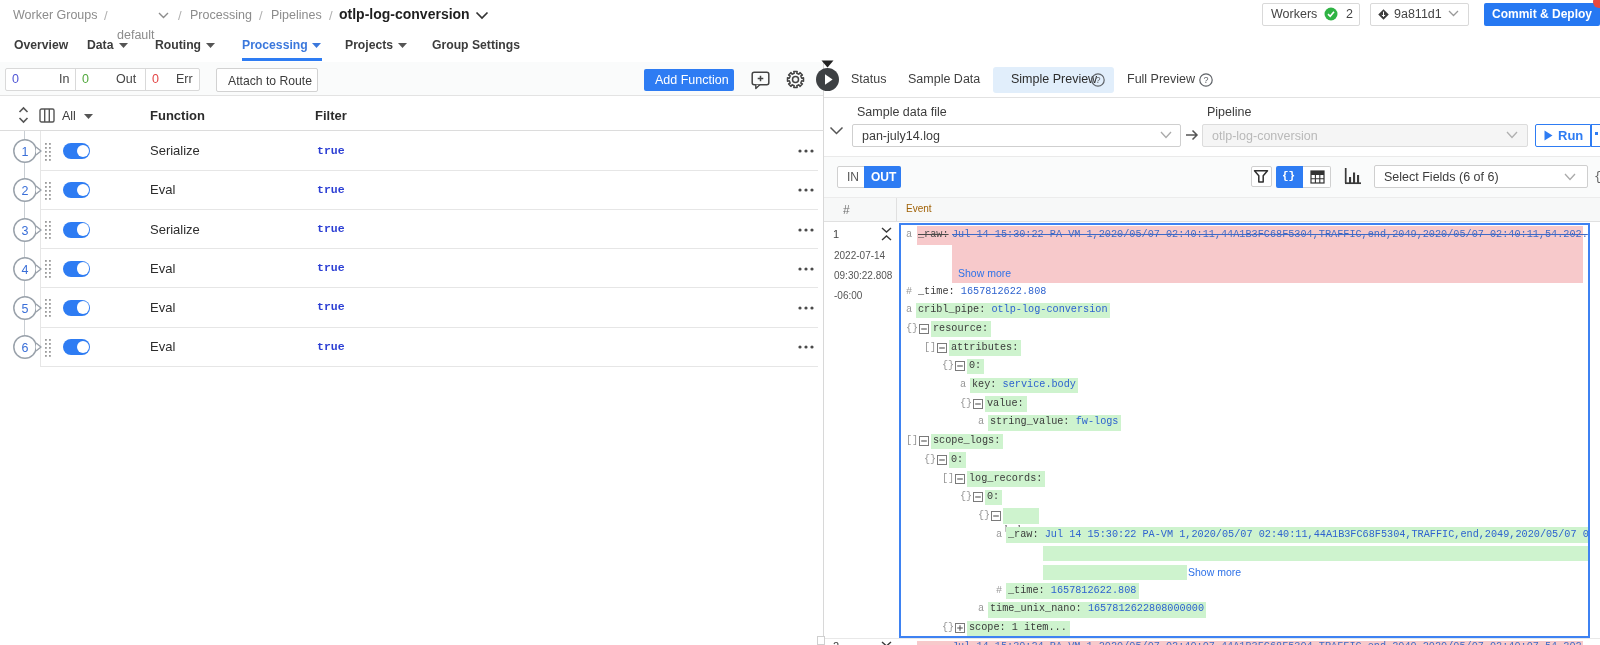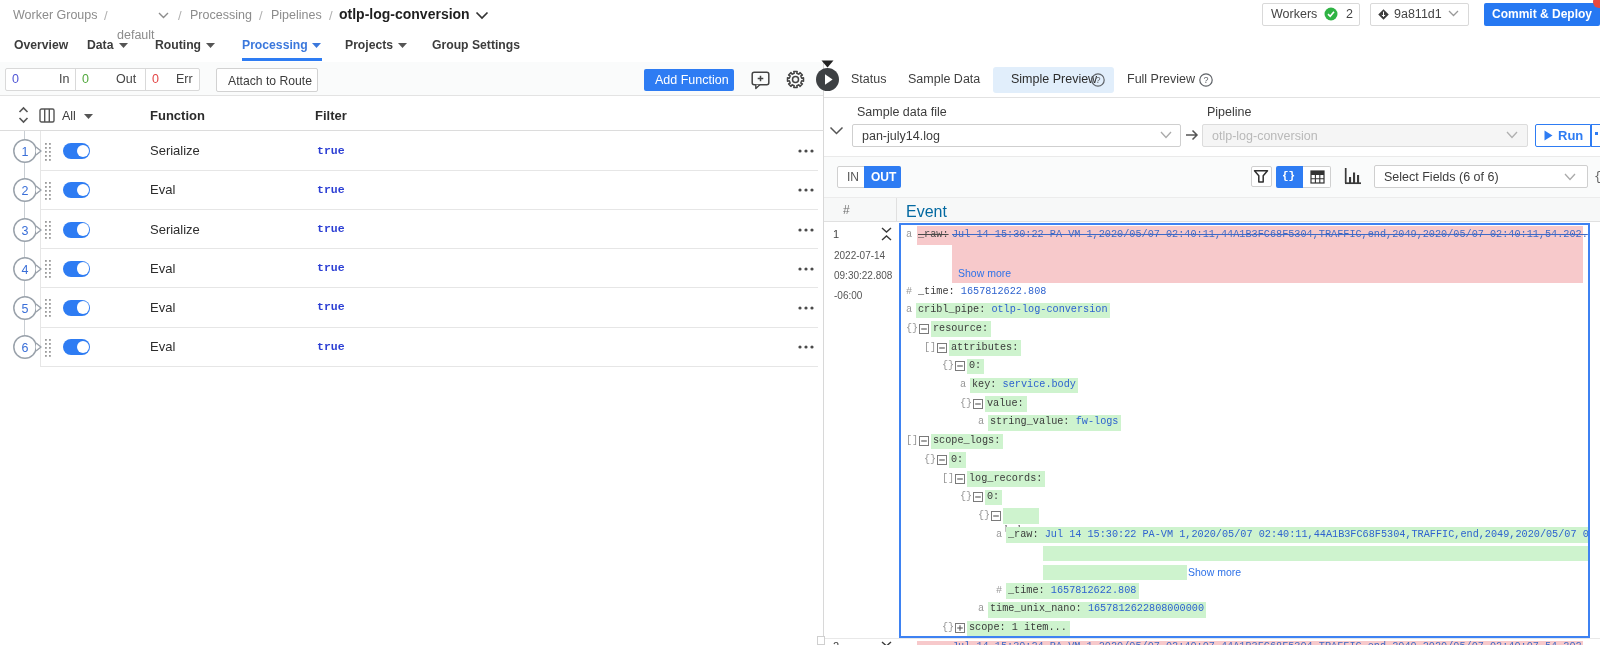--- a/index.html
+++ b/index.html
@@ -335,21 +335,21 @@
     <rect x="13" y="8" width="2.1" height="8.2" fill="#3a3a3a"></rect>
   </svg>
 <div class="ab" style="left:1374px;top:165px;width:214px;height:23px;background:#fff;border:1px solid #cfcfcf;border-radius:2px"></div>
 <div class="ab" style="left:1384px;top:170px;font-size:12.5px;color:#3c3c3c;font-weight:400;white-space:pre;">Select Fields (6 of 6)</div>
 <svg class="ab" style="left:1564px;top:173px" width="12" height="8" viewBox="0 0 12 8">
     <path d="M1 1 L6 6.5 L11 1" fill="none" stroke="#aaa" stroke-width="1.3"></path>
   </svg>
 <div class="ab mono" style="left:1594px;top:168px;font-size:13px;color:#666">{⋮</div>
 <div class="ab" style="left:824px;top:198px;width:776px;height:24px;background:#f7f8f8;border-bottom:1px solid #e0e0e0"></div>
 <div class="ab" style="left:843px;top:203px;font-size:12px;color:#707070;font-weight:400;white-space:pre;">#</div>
-<div class="ab" style="left:906px;top:203px;font-size:16px;color:#0369a1;font-weight:400;white-space:pre;">Event</div>
+<div class="ab" style="left:906px;top:203px;font-size:10px;color:#a16207;font-weight:400;white-space:pre;">Event</div>
 <div class="ab" style="left:896px;top:198px;width:1px;height:24px;background:#e0e0e0"></div>
 <div class="ab" style="left:833px;top:228px;font-size:11px;color:#444;font-weight:400;white-space:pre;">1</div>
 <svg class="ab" style="left:881px;top:227px" width="11" height="14" viewBox="0 0 11 14">
     <path d="M1 1 L5.5 5 L10 1" fill="none" stroke="#3a3a3a" stroke-width="1.4"></path>
     <path d="M1 13 L5.5 9 L10 13" fill="none" stroke="#3a3a3a" stroke-width="1.4"></path>
   </svg>
 <div class="ab" style="left:834px;top:250px;font-size:10px;color:#555;font-weight:400;white-space:pre;">2022-07-14</div>
 <div class="ab" style="left:834px;top:270px;font-size:10px;color:#555;font-weight:400;white-space:pre;">09:30:22.808</div>
 <div class="ab" style="left:834px;top:290px;font-size:10px;color:#555;font-weight:400;white-space:pre;">-06:00</div>
 <div class="ab" style="left:899px;top:223px;width:691px;height:415px;border:2px solid #3e82f2;background:#fff;overflow:hidden">

